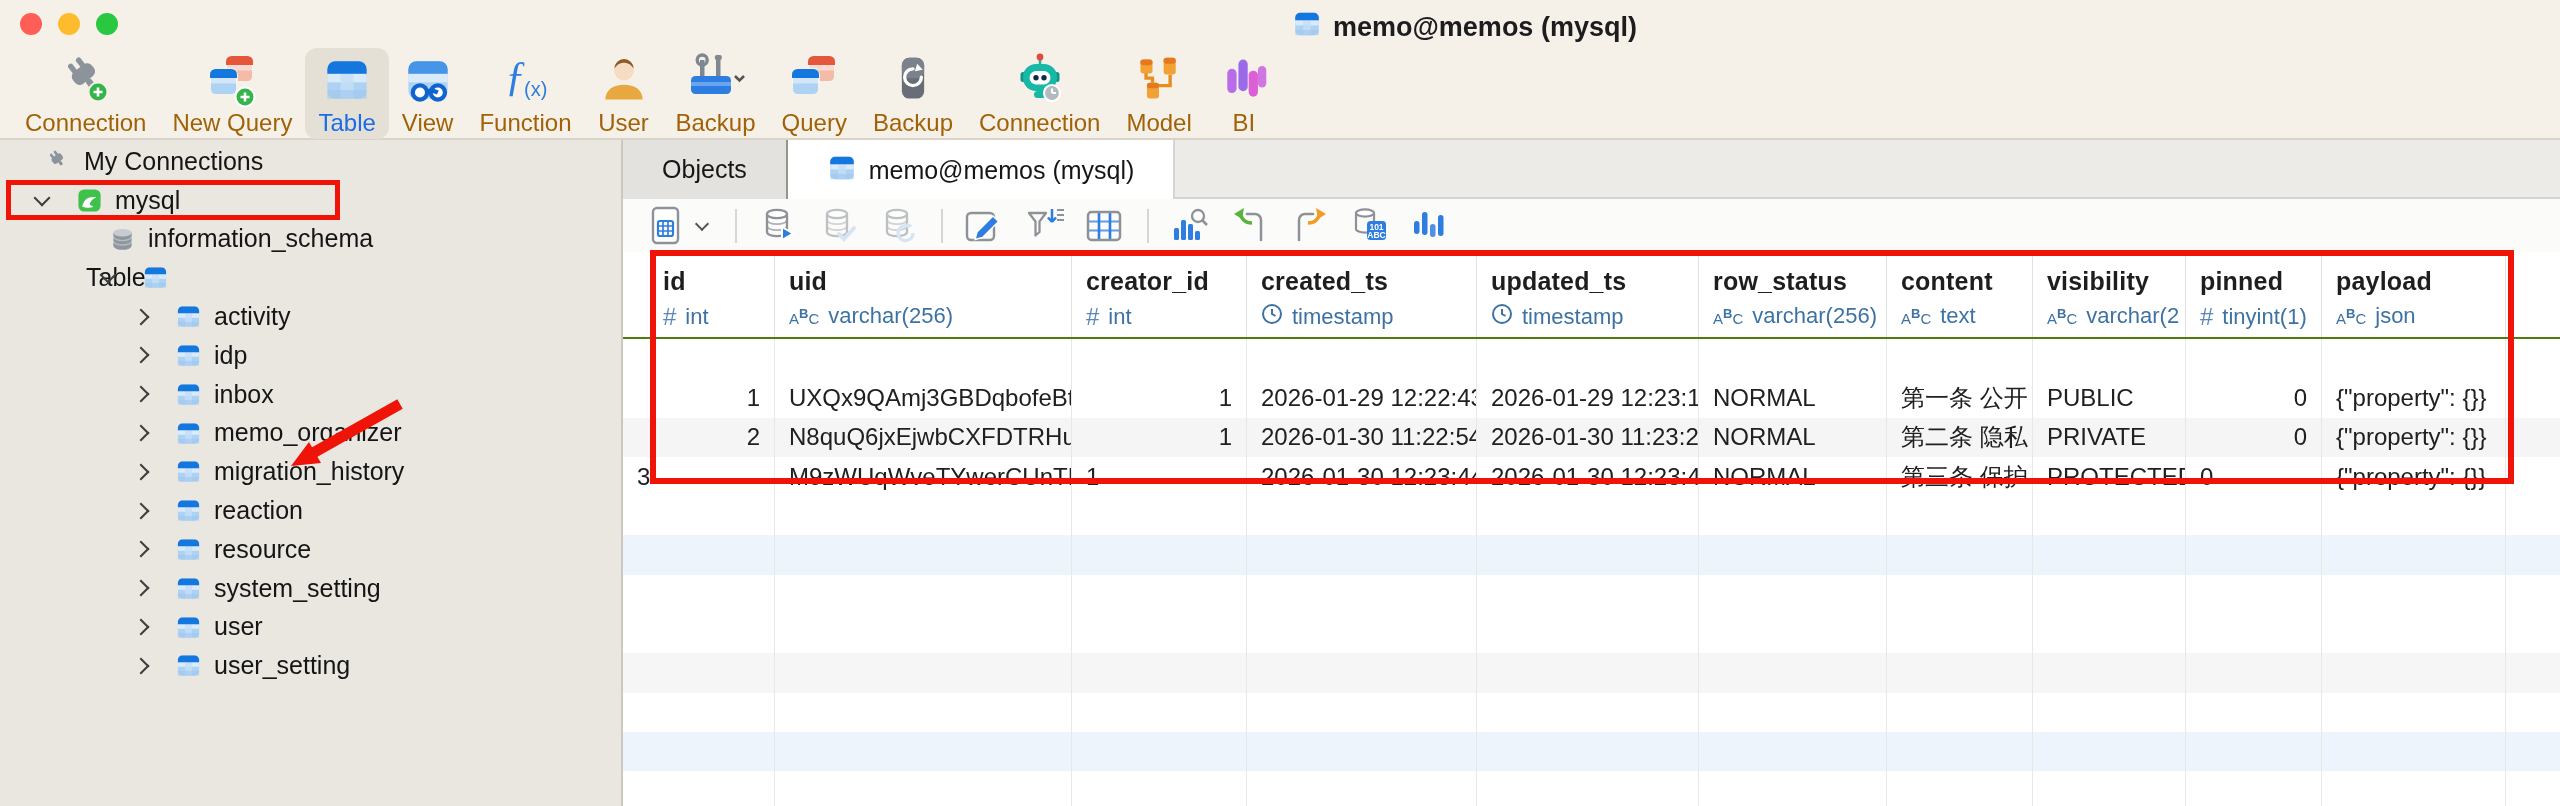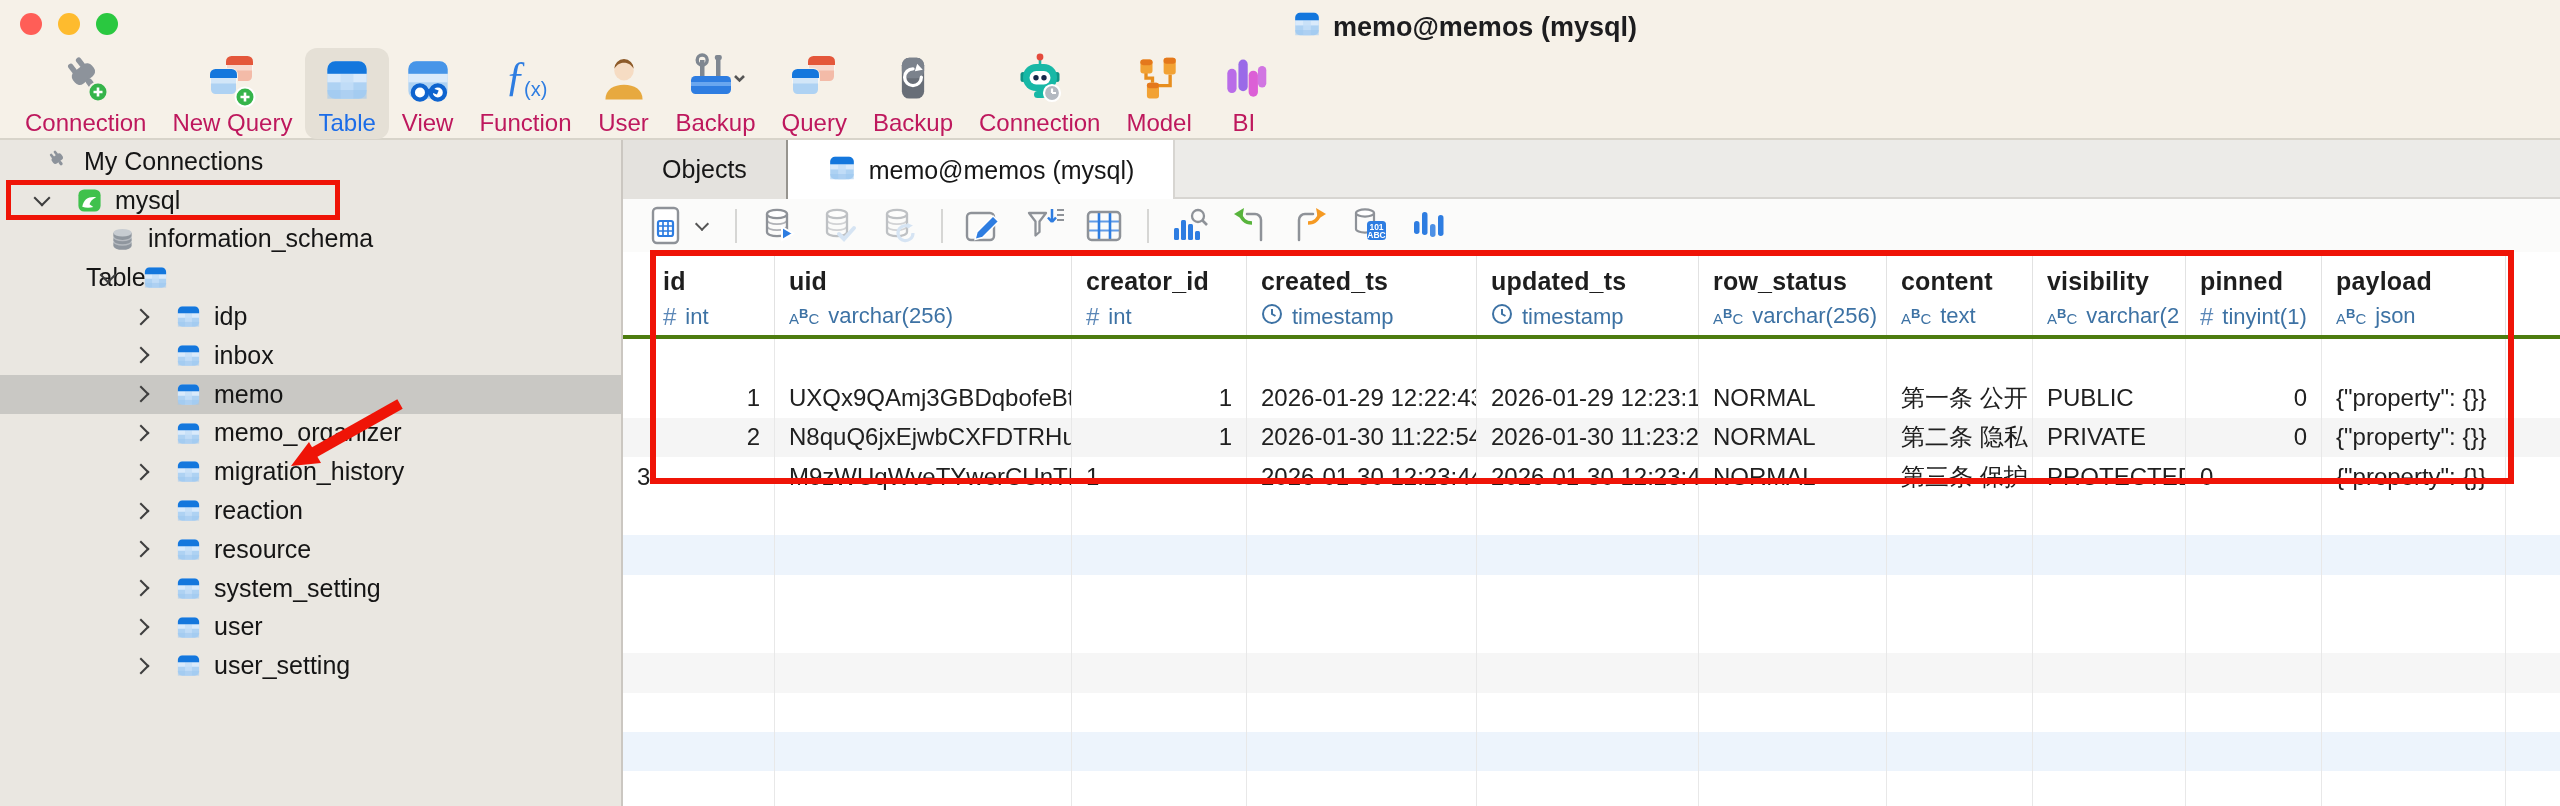--- a/index.html
+++ b/index.html
@@ -19,21 +19,21 @@
   .light{width:22px;height:22px;border-radius:50%}
   .light.r{background:#ff5e57}.light.y{background:#febb2e}.light.g{background:#2ac840}
   .wtitle{position:absolute;left:1292px;top:9px;display:flex;align-items:center;gap:11px;
           font-size:27px;font-weight:700;color:#1d1d1f}
 
   
   .main-toolbar{position:absolute;left:0;top:46px;width:2560px;height:94px;background:var(--beige);
     border-bottom:2px solid var(--beige-border);display:flex;align-items:flex-start;padding:2px 0 0 12px}
   .titem{display:flex;flex-direction:column;align-items:center;padding:4px 13px 2px;border-radius:12px;cursor:default}
   .titem .ticn{height:56px;display:flex;align-items:center;justify-content:center}
-  .titem .tlab{font-size:24px;color:#be185d;margin-top:1px;white-space:nowrap}
+  .titem .tlab{font-size:24px;color:#a16207;margin-top:1px;white-space:nowrap}
   .titem.selected{background:#e5e0d6}
   .titem.selected .tlab{color:#1b6ce8}
 
   
   .sidebar{position:absolute;left:0;top:140px;width:623px;height:666px;background:var(--sidebar-bg);
     border-right:2px solid #cbc7c1;overflow:hidden;padding-top:2px}
   .trow{position:relative;height:38.8px;font-size:25px;color:#151515;display:flex;align-items:center;white-space:nowrap}
   .trow.selected{background:var(--sel);width:623px}
   .chev{position:absolute;width:12px;height:12px;border-right:2.6px solid #3e3e3e;border-bottom:2.6px solid #3e3e3e}
   .chev.down{transform:rotate(45deg);margin-top:-5px}
@@ -51,21 +51,21 @@
 
   .toolbar2{position:relative;height:53px;background:#fbfbfa;display:flex;align-items:center;padding-left:20px}
   .t2btn{width:46px;height:46px;display:flex;align-items:center;justify-content:center;margin-right:14px}
   .t2btn.disabled{opacity:.55}
   .t2chev{width:10px;height:10px;border-right:2.4px solid #555;border-bottom:2.4px solid #555;
           transform:rotate(45deg);margin:-4px 22px 0 -6px}
   .tsep{width:2px;height:34px;background:#d6d6d4;margin:0 18px 0 6px}
 
   
   .grid{position:absolute;left:0;top:114px;width:1937px;height:552px;background:#fff}
-  .ghead{display:flex;height:85px;border-bottom:4px solid #4d7c0f}
+  .ghead{display:flex;height:85px;border-bottom:2px solid #4d7c0f}
   .gcol{flex:none;border-right:1.6px solid #e2e2e2;padding:13px 0 0 14px}
   .gcol.first{padding-left:40px}
   .gname{font-size:25px;font-weight:700;color:#1e1e1e;letter-spacing:.2px}
   .gtype{margin-top:7px;display:flex;align-items:center;gap:9px;font-size:22px;color:var(--typeblue)}
   .ti-hash{font-size:24px;color:#5b87b7;font-weight:400}
   .ti-abc{font-size:15px;color:var(--typeblue);letter-spacing:0}
   .ti-abc b{font-size:13px;vertical-align:6px;font-weight:600}
   .grow{display:flex;height:39.3px}
   .gcell{flex:none;border-right:1.6px solid var(--gridline);font-size:24px;color:#202020;
          padding:0 14px;display:flex;align-items:center;overflow:hidden;white-space:nowrap}
@@ -310,43 +310,43 @@
     </div>
     <div class="trow">
       <span class="chev right" style="left:135px"></span>
       <span class="ticon" style="left:175px"><svg width="27" height="27" viewBox="0 0 28 28">
  <rect x="3" y="3.5" width="22" height="21" rx="4.5" fill="#aed2f3"></rect>
  <rect x="3" y="10.5" width="22" height="4.8" fill="#d9eafb"></rect>
  <rect x="10.4" y="10.5" width="7.2" height="14" fill="#c4def7" opacity=".8"></rect>
  <rect x="3" y="19.6" width="22" height="4.9" fill="#9cc7ef" opacity=".55"></rect>
  <path d="M3 10.5 V8 a4.5 4.5 0 0 1 4.5-4.5 h13 A4.5 4.5 0 0 1 25 8 v2.5 z" fill="#1477dd"></path>
         </svg></span>
+      <span class="tlabel" style="margin-left:214px">activity</span>
+    </div>
+    <div class="trow">
+      <span class="chev right" style="left:135px"></span>
+      <span class="ticon" style="left:175px"><svg width="27" height="27" viewBox="0 0 28 28">
+ <rect x="3" y="3.5" width="22" height="21" rx="4.5" fill="#aed2f3"></rect>
+ <rect x="3" y="10.5" width="22" height="4.8" fill="#d9eafb"></rect>
+ <rect x="10.4" y="10.5" width="7.2" height="14" fill="#c4def7" opacity=".8"></rect>
+ <rect x="3" y="19.6" width="22" height="4.9" fill="#9cc7ef" opacity=".55"></rect>
+ <path d="M3 10.5 V8 a4.5 4.5 0 0 1 4.5-4.5 h13 A4.5 4.5 0 0 1 25 8 v2.5 z" fill="#1477dd"></path>
+        </svg></span>
       <span class="tlabel" style="margin-left:214px">idp</span>
     </div>
     <div class="trow">
       <span class="chev right" style="left:135px"></span>
       <span class="ticon" style="left:175px"><svg width="27" height="27" viewBox="0 0 28 28">
  <rect x="3" y="3.5" width="22" height="21" rx="4.5" fill="#aed2f3"></rect>
  <rect x="3" y="10.5" width="22" height="4.8" fill="#d9eafb"></rect>
  <rect x="10.4" y="10.5" width="7.2" height="14" fill="#c4def7" opacity=".8"></rect>
  <rect x="3" y="19.6" width="22" height="4.9" fill="#9cc7ef" opacity=".55"></rect>
  <path d="M3 10.5 V8 a4.5 4.5 0 0 1 4.5-4.5 h13 A4.5 4.5 0 0 1 25 8 v2.5 z" fill="#1477dd"></path>
         </svg></span>
       <span class="tlabel" style="margin-left:214px">inbox</span>
-    </div>
-    <div class="trow selected">
-      <span class="chev right" style="left:135px"></span>
-      <span class="ticon" style="left:175px"><svg width="27" height="27" viewBox="0 0 28 28">
- <rect x="3" y="3.5" width="22" height="21" rx="4.5" fill="#aed2f3"></rect>
- <rect x="3" y="10.5" width="22" height="4.8" fill="#d9eafb"></rect>
- <rect x="10.4" y="10.5" width="7.2" height="14" fill="#c4def7" opacity=".8"></rect>
- <rect x="3" y="19.6" width="22" height="4.9" fill="#9cc7ef" opacity=".55"></rect>
- <path d="M3 10.5 V8 a4.5 4.5 0 0 1 4.5-4.5 h13 A4.5 4.5 0 0 1 25 8 v2.5 z" fill="#1477dd"></path>
-        </svg></span>
-      <span class="tlabel" style="margin-left:214px">memo</span>
     </div>
     <div class="trow">
       <span class="chev right" style="left:135px"></span>
       <span class="ticon" style="left:175px"><svg width="27" height="27" viewBox="0 0 28 28">
  <rect x="3" y="3.5" width="22" height="21" rx="4.5" fill="#aed2f3"></rect>
  <rect x="3" y="10.5" width="22" height="4.8" fill="#d9eafb"></rect>
  <rect x="10.4" y="10.5" width="7.2" height="14" fill="#c4def7" opacity=".8"></rect>
  <rect x="3" y="19.6" width="22" height="4.9" fill="#9cc7ef" opacity=".55"></rect>
  <path d="M3 10.5 V8 a4.5 4.5 0 0 1 4.5-4.5 h13 A4.5 4.5 0 0 1 25 8 v2.5 z" fill="#1477dd"></path>
         </svg></span>

